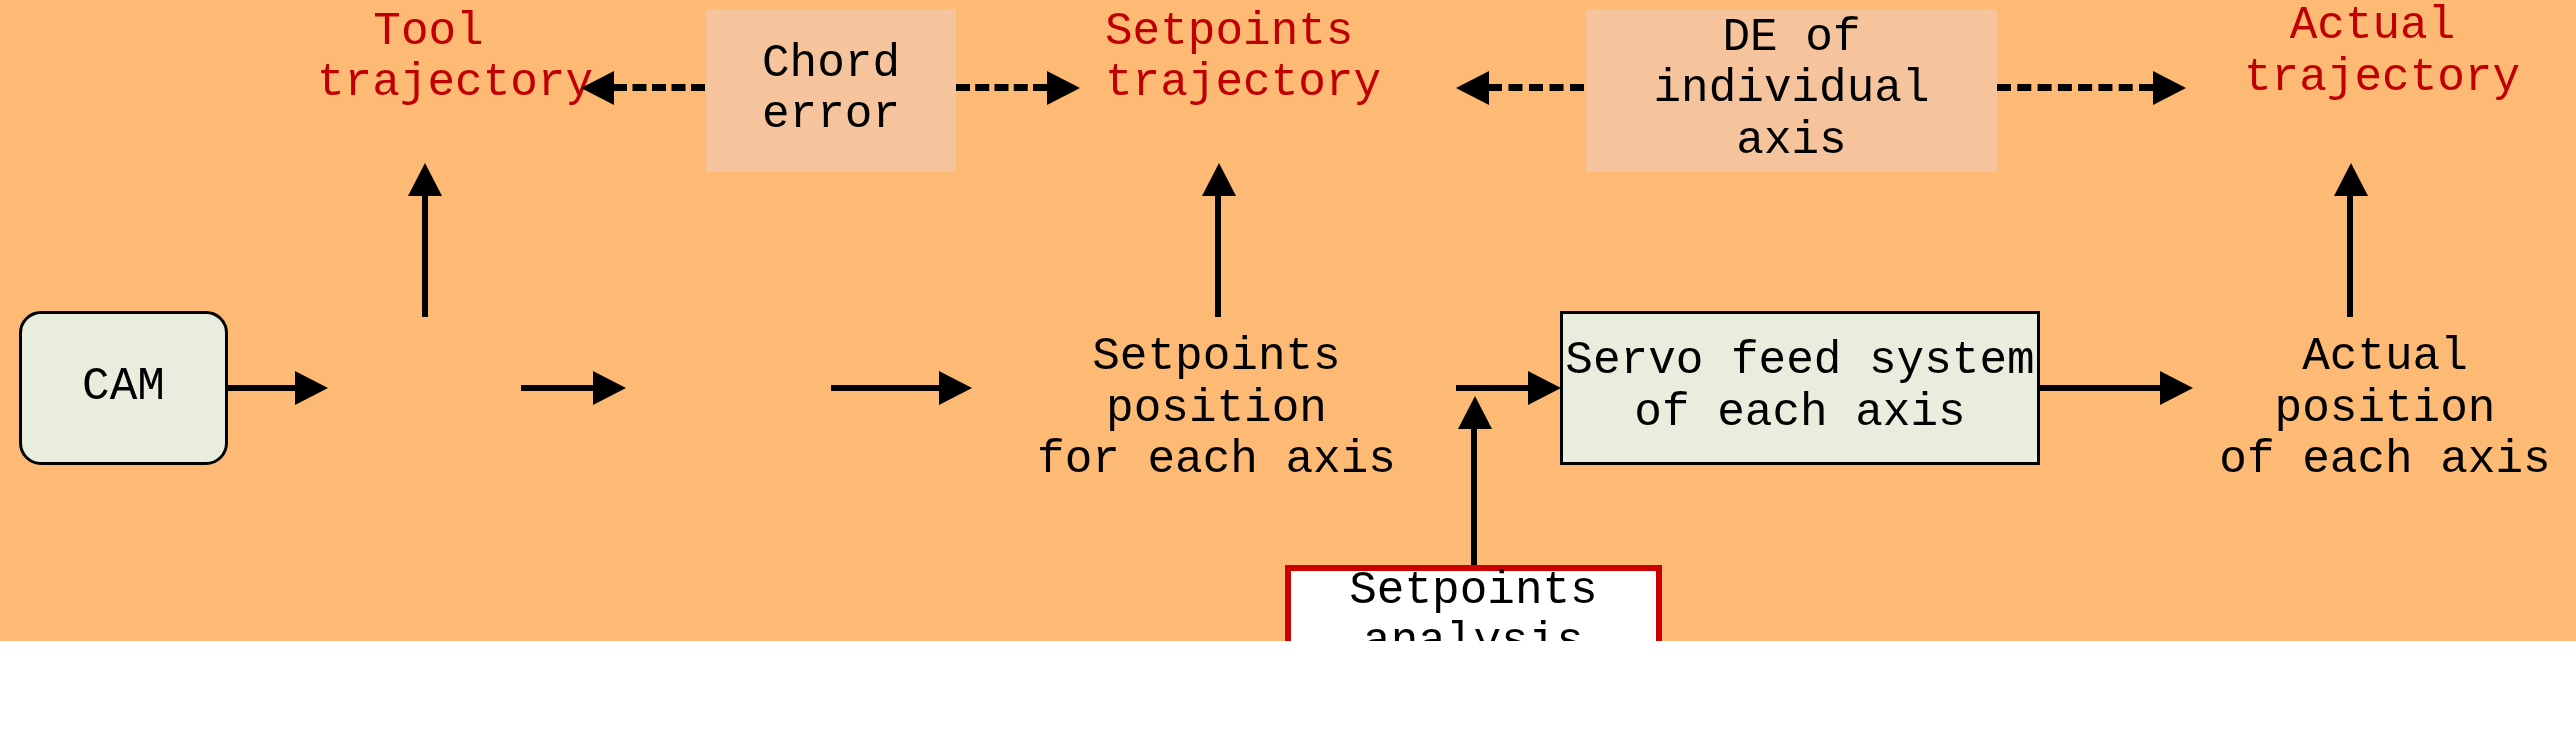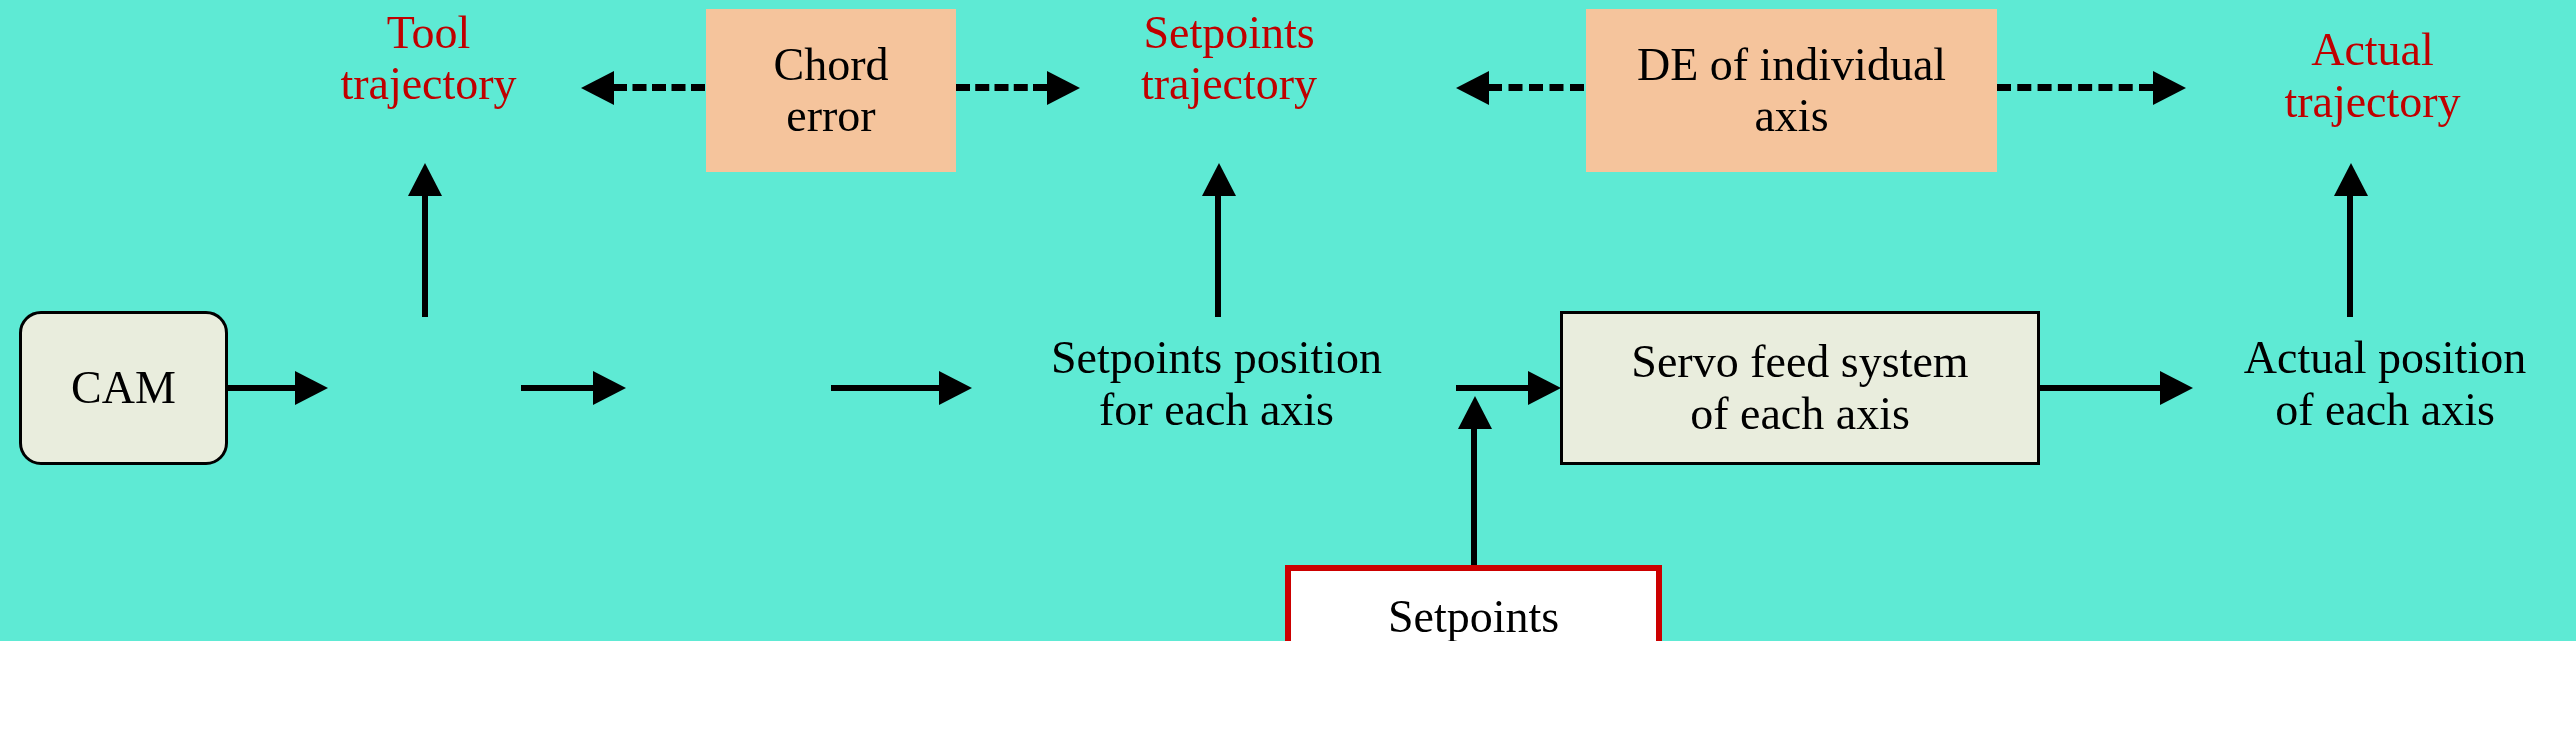--- a/index.html
+++ b/index.html
@@ -4,23 +4,23 @@
 <style>
   html, body {
     margin: 0;
     padding: 0;
     background: #ffffff;
   }
   #stage {
     position: relative;
     width: 2576px;
     height: 641px;
-    background: #5eead4;
+    background: #fdba74;
     overflow: hidden;
-    font-family: Liberation Serif, serif;
+    font-family: Liberation Mono, monospace;
   }
 
   
   .label {
     position: absolute;
     text-align: center;
     line-height: 1.12;
     color: #000000;
     font-size: 46px;
     white-space: pre-line;
@@ -116,21 +116,21 @@
 
   <div class="dashline" style="left:1488px; top:84px; width:96px;"></div>
   <div class="arrow left" style="left:1456px; top:71px;"></div>
 
   <div class="box peach" style="left:1586px; top:8.6px; width:411px; height:163px;">DE of individual
 axis</div>
 
   <div class="dashline" style="left:1997px; top:84px; width:156px;"></div>
   <div class="arrow right" style="left:2153px; top:71px;"></div>
 
-  <div class="label red" style="left:2244px; top:24px; width:257px;">Actual
+  <div class="label red" style="left:2244px; top:1px; width:257px;">Actual
 trajectory</div>
 
   <div class="vline" style="left:422px; top:195px; height:122px;"></div>
   <div class="arrow up" style="left:408px; top:163px;"></div>
 
   <div class="vline" style="left:1215px; top:195px; height:122px;"></div>
   <div class="arrow up" style="left:1202px; top:163px;"></div>
 
   <div class="vline" style="left:2347px; top:195px; height:122px;"></div>
   <div class="arrow up" style="left:2334px; top:163px;"></div>

